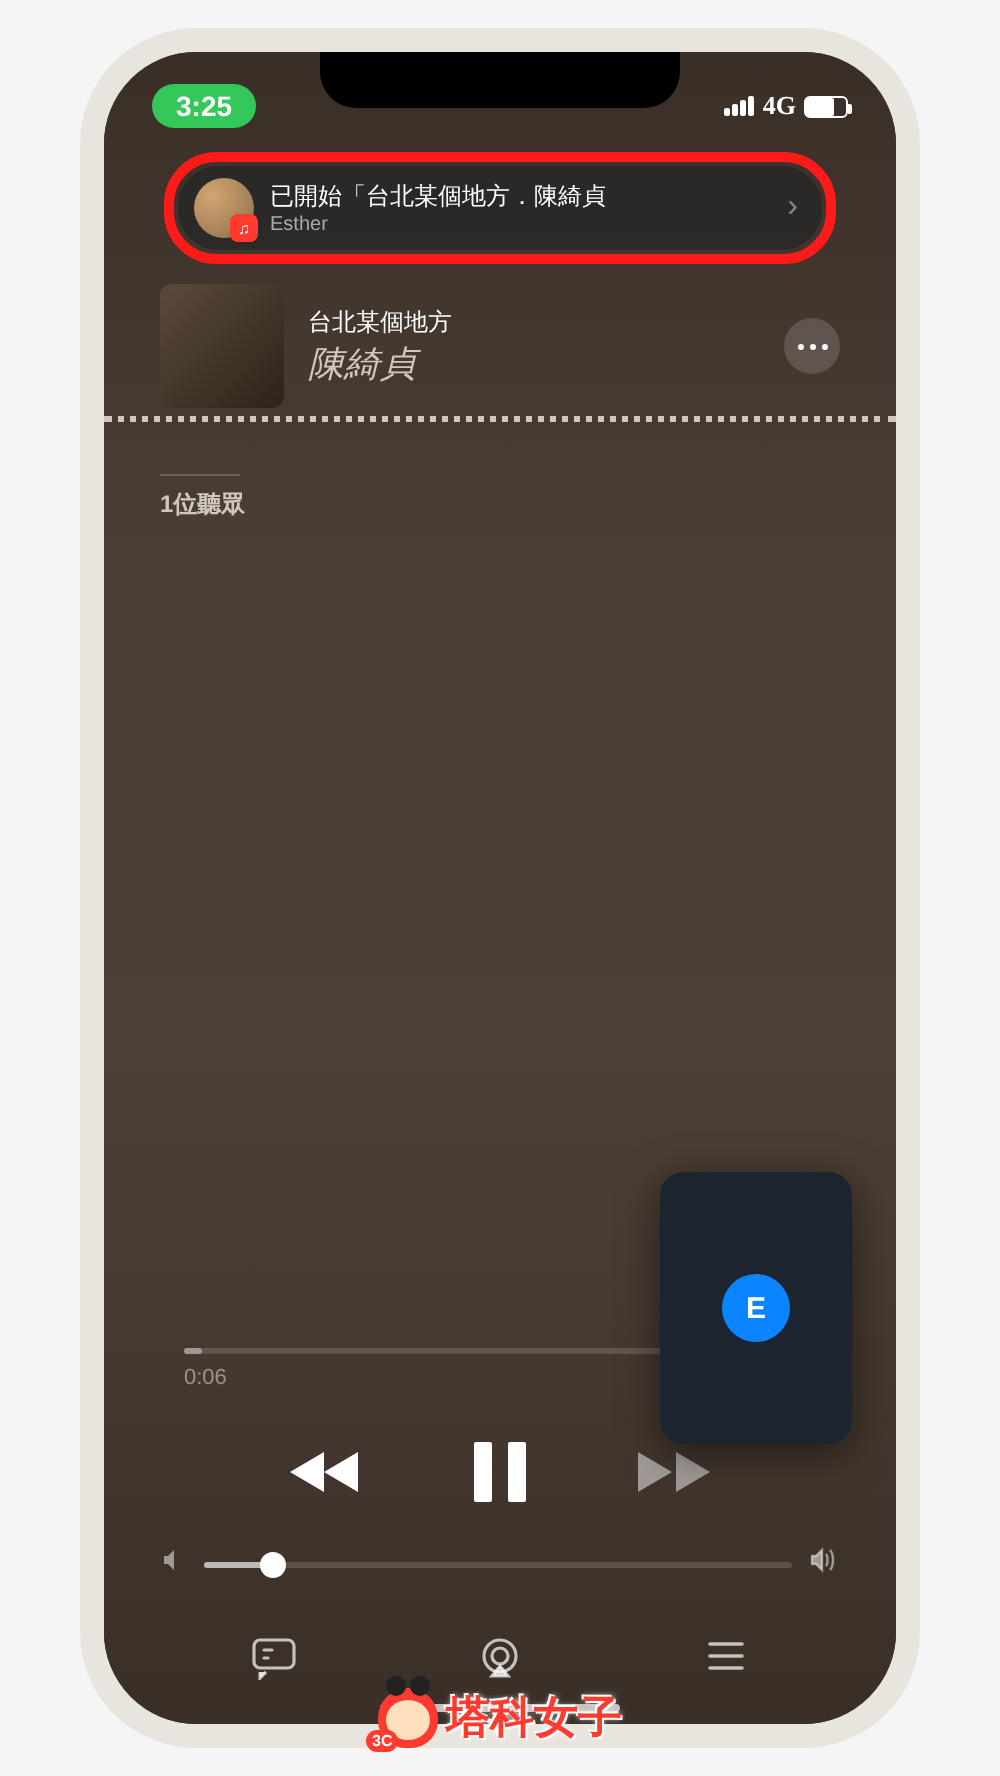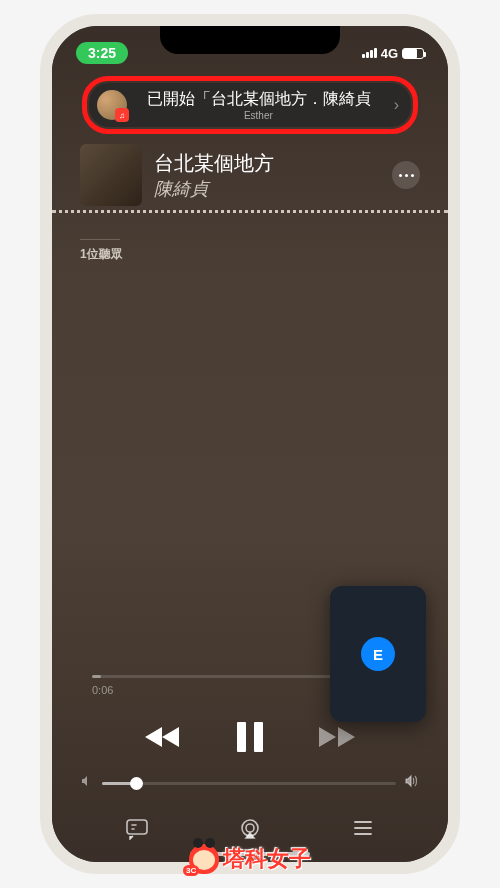--- a/index.html
+++ b/index.html
@@ -52,21 +52,21 @@
     font-weight: 600;
     z-index: 50;
   }
   .time-pill {
     background: #34c759;
     padding: 3px 12px;
     border-radius: 14px;
     color: #fff;
     font-size: 14px;
   }
-  .status-right { display: flex; gap: 4px; align-items: center; font-size: 13px; }
+  .status-right { display: flex; gap: 4px; align-items: center; font-size: 13px; font-family: Liberation Serif, serif; }
   .signal { display: flex; gap: 1px; align-items: flex-end; }
   .signal span { width: 3px; background: #fff; border-radius: 1px; }
   .signal span:nth-child(1){height:4px}.signal span:nth-child(2){height:6px}.signal span:nth-child(3){height:8px}.signal span:nth-child(4){height:10px}
   .battery { width: 22px; height: 11px; border: 1px solid #fff; border-radius: 3px; position: relative; }
   .battery::after { content:''; position:absolute; right:-3px; top:3px; width:2px; height:5px; background:#fff; border-radius:0 1px 1px 0; }
   .battery-fill { width: 70%; height: 100%; background:#fff; border-radius:1px; }
 
   .notification-highlight {
     margin: 4px 30px 0;
     border: 5px solid #ff1a1a;
@@ -85,37 +85,37 @@
     width: 30px; height: 30px; border-radius: 50%;
     background: radial-gradient(circle at 30% 30%, #d4a574, #8b6f47);
     position: relative; flex-shrink: 0;
   }
   .notif-badge {
     position: absolute; bottom: -2px; right: -2px;
     width: 14px; height: 14px; background: #ff3b30; border-radius: 4px;
     display:flex;align-items:center;justify-content:center;font-size:8px;color:#fff;
   }
   .notif-text { flex: 1; color: #fff; min-width: 0; }
-  .notif-title { font-size: 16px; white-space: nowrap; overflow: hidden; text-overflow: ellipsis; margin-left: 12px; }
-  .notif-sub { font-size: 10px; color: #aaa; text-align: center; }
+  .notif-title { font-size: 12px; white-space: nowrap; overflow: hidden; text-overflow: ellipsis; }
+  .notif-sub { font-size: 10px; color: #aaa; }
   .notif-chevron { color: #888; font-size: 16px; padding: 0 4px; }
 
   .now-playing {
     display: flex;
     align-items: center;
     gap: 12px;
     padding: 10px 28px 4px;
   }
   .album-art {
     width: 62px; height: 62px;
     background: linear-gradient(135deg, #5a4a3a, #2e2318);
     border-radius: 6px;
   }
   .track-info { flex: 1; color: #fff; }
-  .track-title { font-size: 20px; font-weight: 500; white-space:nowrap; overflow:hidden; }
+  .track-title { font-size: 12px; font-weight: 500; white-space:nowrap; overflow:hidden; }
   .track-artist { font-size: 18px; color: #d0c8bf; font-style: italic; }
   .more-btn {
     width: 28px; height: 28px; border-radius: 50%;
     background: rgba(255,255,255,.15);
     display: flex; align-items: center; justify-content: center;
     color: #fff; gap: 3px;
   }
   .more-btn span { width:3px;height:3px;background:#fff;border-radius:50%; display:inline-block;}
 
   .listeners {

